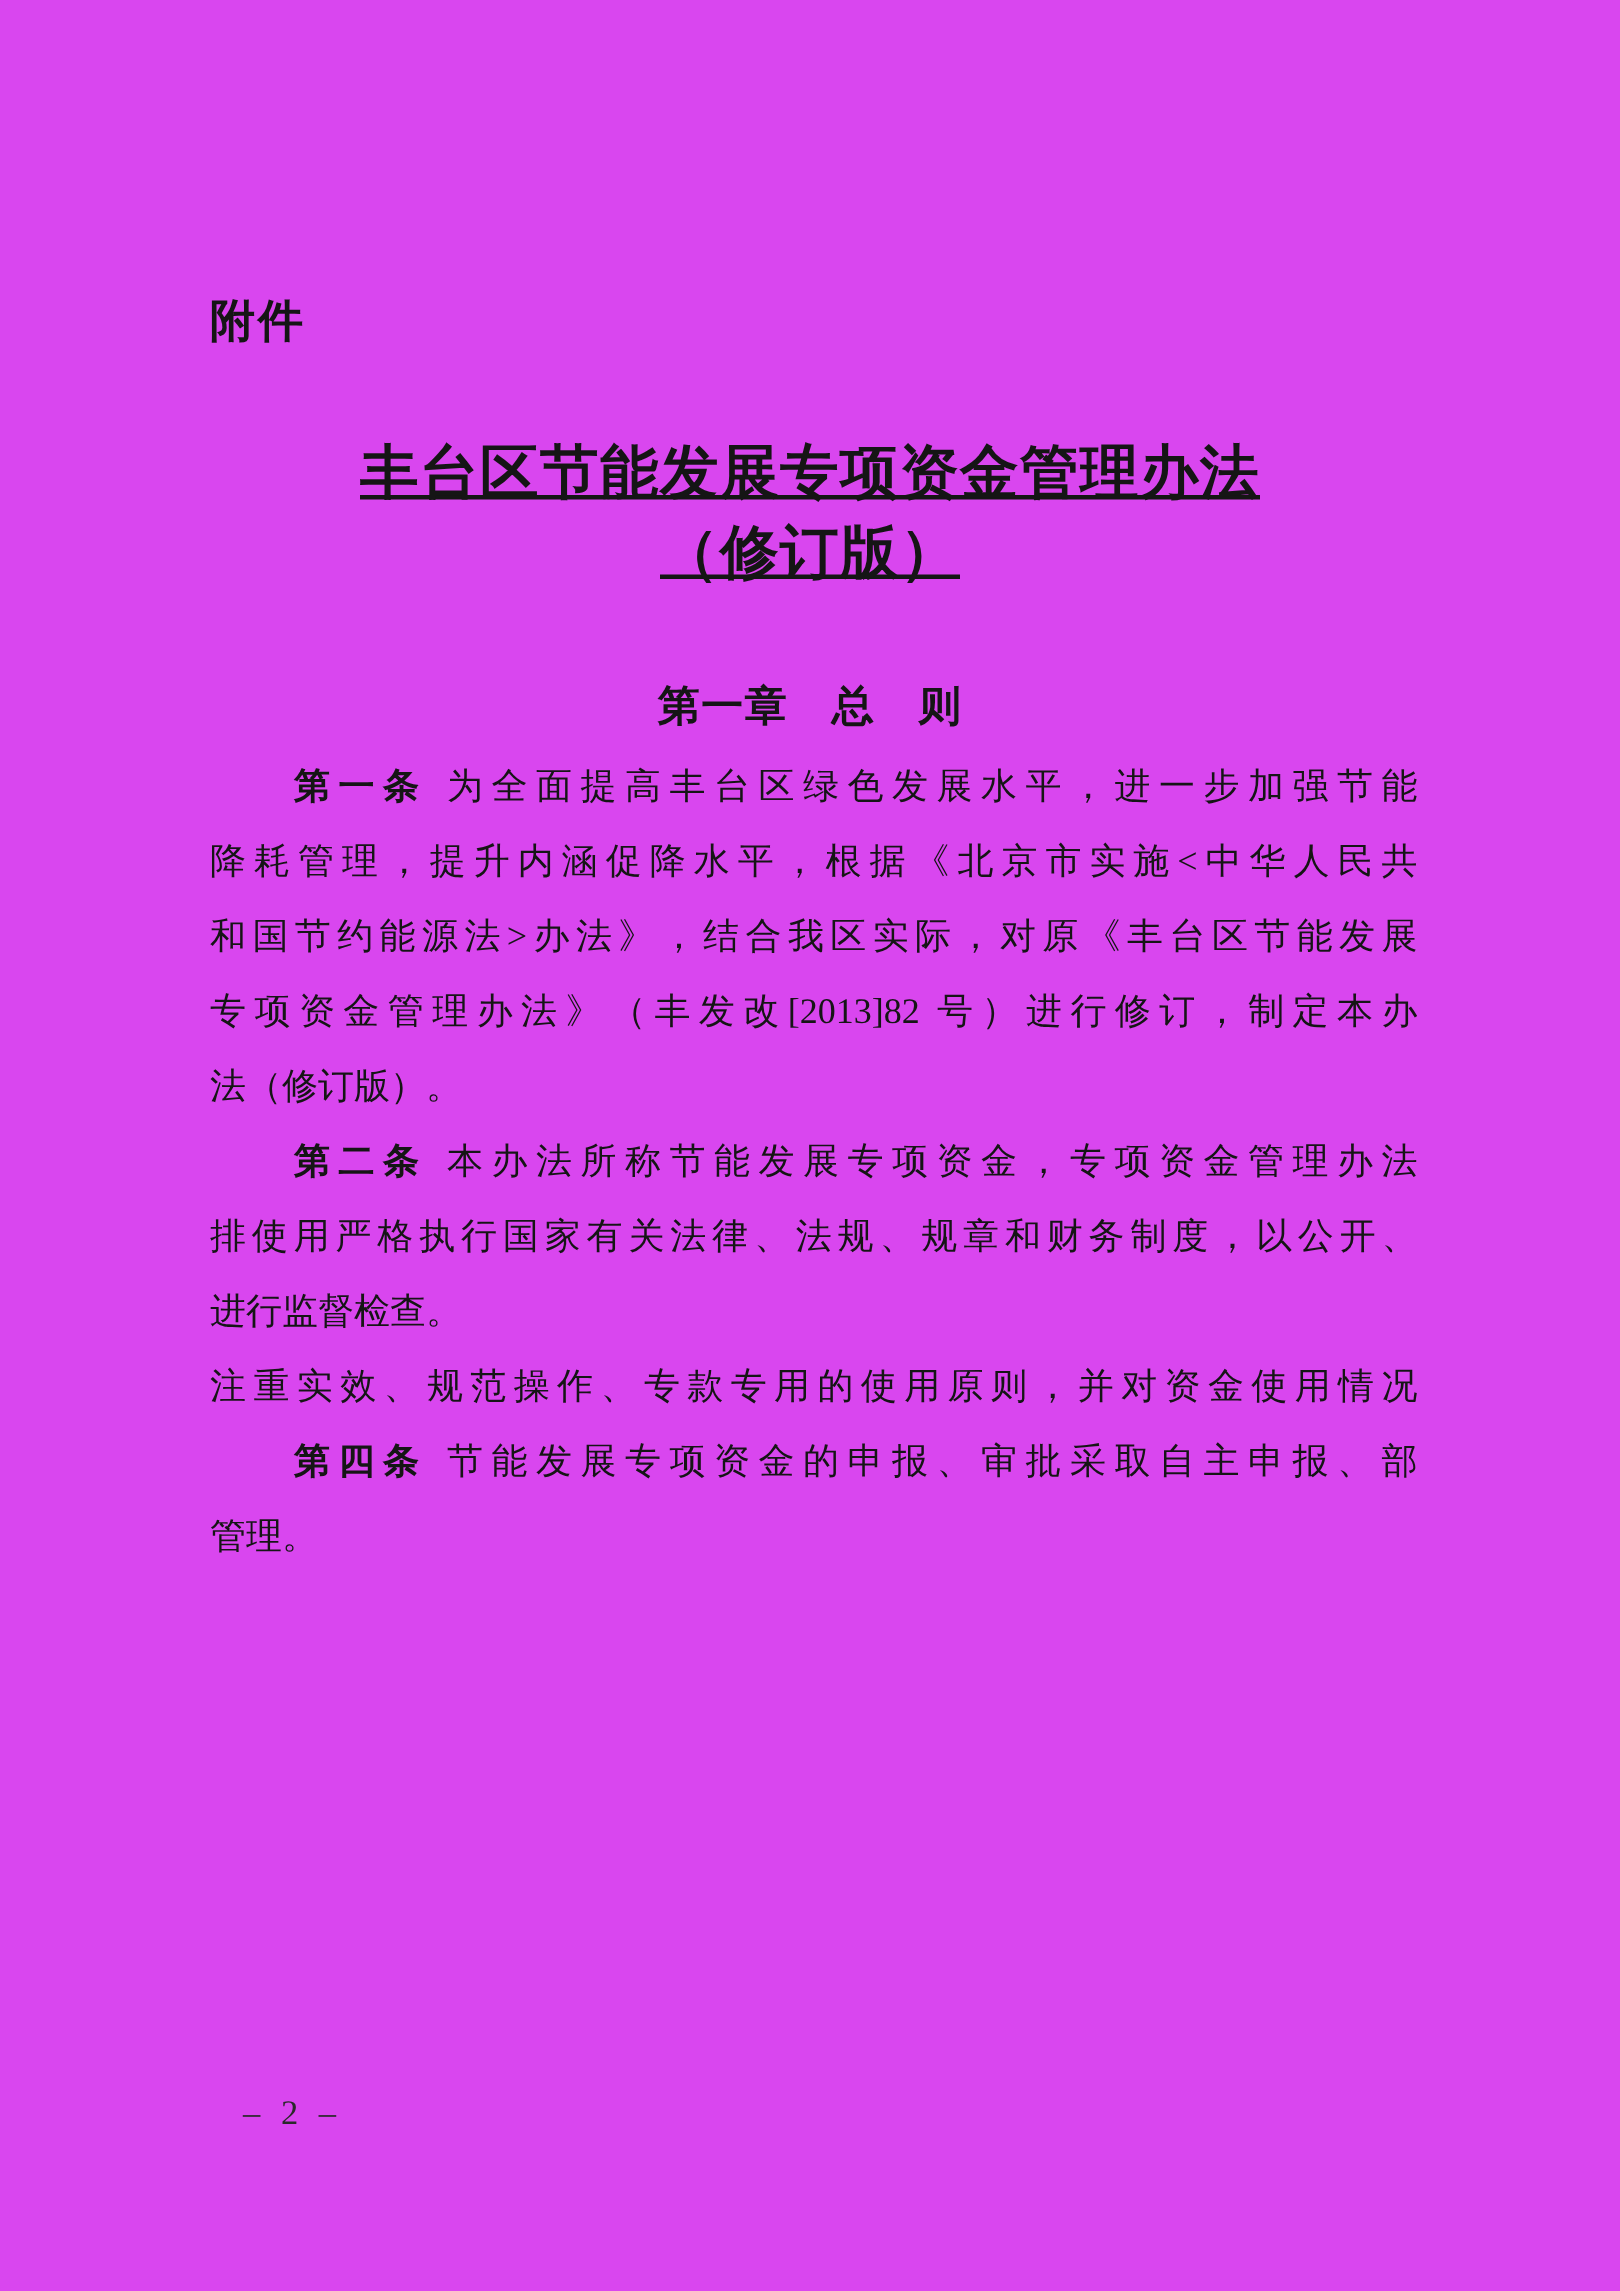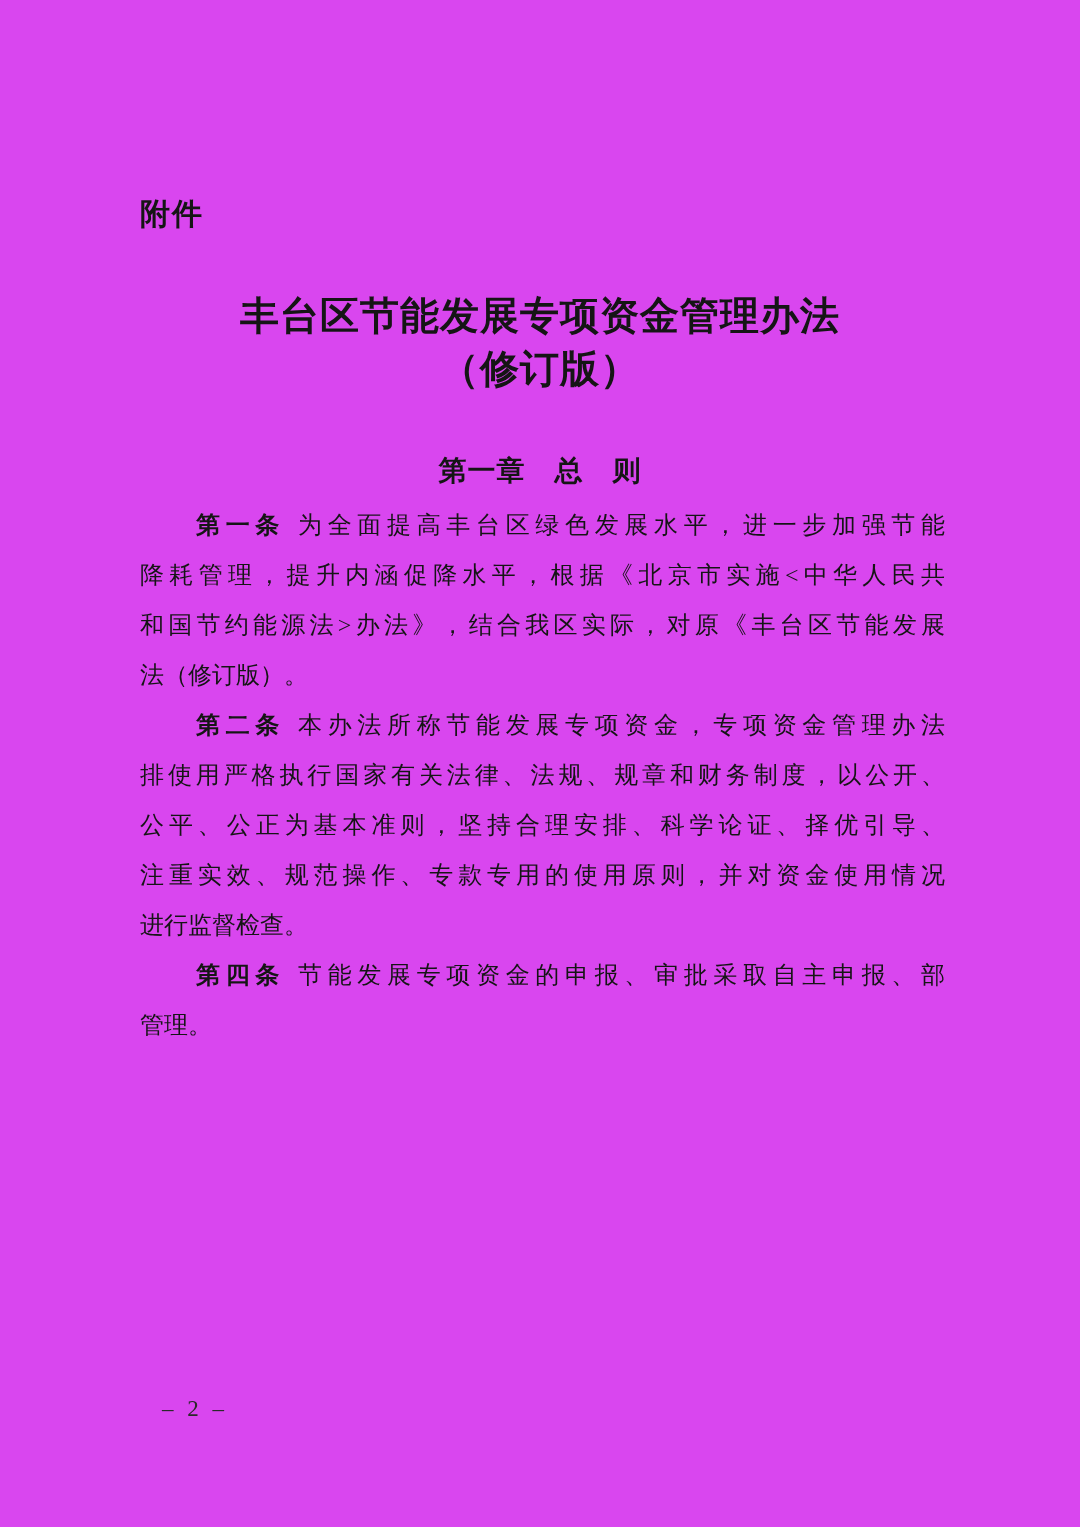--- a/index.html
+++ b/index.html
@@ -31,21 +31,21 @@
     left: 0;
     right: 0;
     top: 289px;
     margin: 0;
     text-align: center;
     font-size: 39px;
     font-weight: bold;
     line-height: 53px;
     letter-spacing: 1px;
   }
-  .title-line { display: block; }
+  .title-line { display: block; text-decoration: underline; }
   .chapter {
     position: absolute;
     left: 0;
     right: 0;
     top: 452px;
     margin: 0;
     text-align: center;
     font-size: 28px;
     font-weight: bold;
     letter-spacing: 1px;
@@ -89,24 +89,24 @@
     <span class="title-line">丰台区节能发展专项资金管理办法</span>
     <span class="title-line">（修订版）</span>
   </h1>
 
   <h2 class="chapter">第一章　总　则</h2>
 
   <div class="doc-body">
       <div class="line first"><span class="lead">第一条</span><span>为全面提高丰台区绿色发展水平，进一步加强节能</span></div>
       <div class="line">降耗管理，提升内涵促降水平，根据《北京市实施&lt;中华人民共</div>
       <div class="line">和国节约能源法&gt;办法》，结合我区实际，对原《丰台区节能发展</div>
+      <div class="line">专项资金管理办法》（丰发改[2013]82 号）进行修订，制定本办</div>
       <div class="line last">法（修订版）。</div>
       <div class="line first"><span class="lead">第二条</span><span>本办法所称节能发展专项资金，专项资金管理办法</span></div>
       <div class="line">排使用严格执行国家有关法律、法规、规章和财务制度，以公开、</div>
-      <div class="line">公平、公正为基本准则，坚持合理安排、科学论证、择优引导、</div>
+      <div class="line last">进行监督检查。</div>
       <div class="line">注重实效、规范操作、专款专用的使用原则，并对资金使用情况</div>
-      <div class="line last">进行监督检查。</div>
       <div class="line first"><span class="lead">第四条</span><span>节能发展专项资金的申报、审批采取自主申报、部</span></div>
       <div class="line last">管理。</div>
     </div>
 
   <div class="pagenum">– 2 –</div>
 </div>
 
 </body></html>

